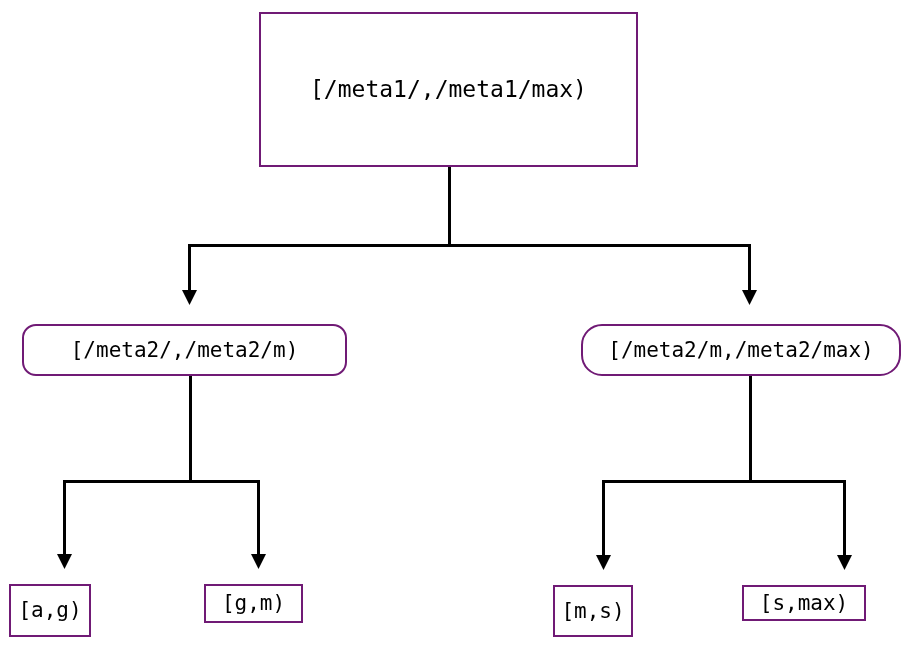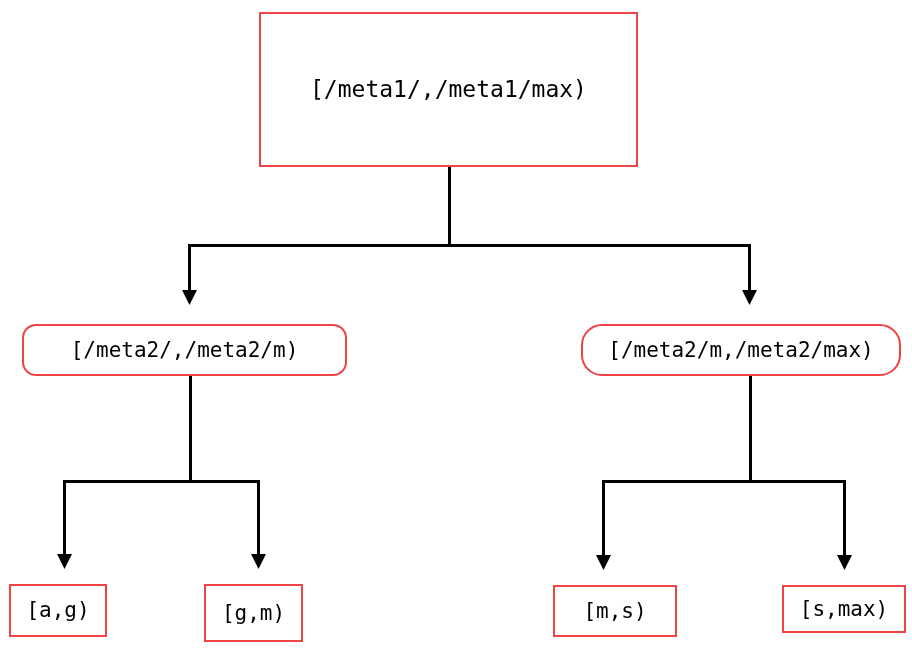--- a/index.html
+++ b/index.html
@@ -21,21 +21,21 @@
   #edge-layer {
     position: absolute;
     left: 0;
     top: 0;
     width: 912px;
     height: 652px;
   }
   .node-box {
     position: absolute;
     box-sizing: border-box;
-    border: 2px solid #ef4444;
+    border: 2px solid #701a75;
     background: #ffffff;
     display: flex;
     align-items: center;
     justify-content: center;
     color: #000000;
     font-family: "DejaVu Sans Mono", "Liberation Mono", monospace;
     line-height: 1;
     white-space: pre;
     z-index: 2;
   }
@@ -65,43 +65,43 @@
     top: 324px;
     width: 320px;
     height: 52px;
     font-size: 21px;
     border-radius: 21px;
   }
   
   #node-leaf-ag {
     left: 9px;
     top: 584px;
-    width: 98px;
+    width: 82px;
     height: 53px;
     font-size: 21px;
   }
   #node-leaf-gm {
     left: 204px;
     top: 584px;
     width: 99px;
-    height: 58px;
+    height: 39px;
     font-size: 21px;
   }
   #node-leaf-ms {
     left: 553px;
     top: 585px;
-    width: 124px;
+    width: 80px;
     height: 52px;
     font-size: 21px;
   }
   #node-leaf-smax {
-    left: 782px;
+    left: 742px;
     top: 585px;
     width: 124px;
-    height: 48px;
+    height: 36px;
     font-size: 21px;
   }
 </style>
 </head>
 <body>
 
 <div id="diagram-canvas">
 
   <svg id="edge-layer" width="912" height="652" viewBox="0 0 912 652" xmlns="http://www.w3.org/2000/svg">
 

